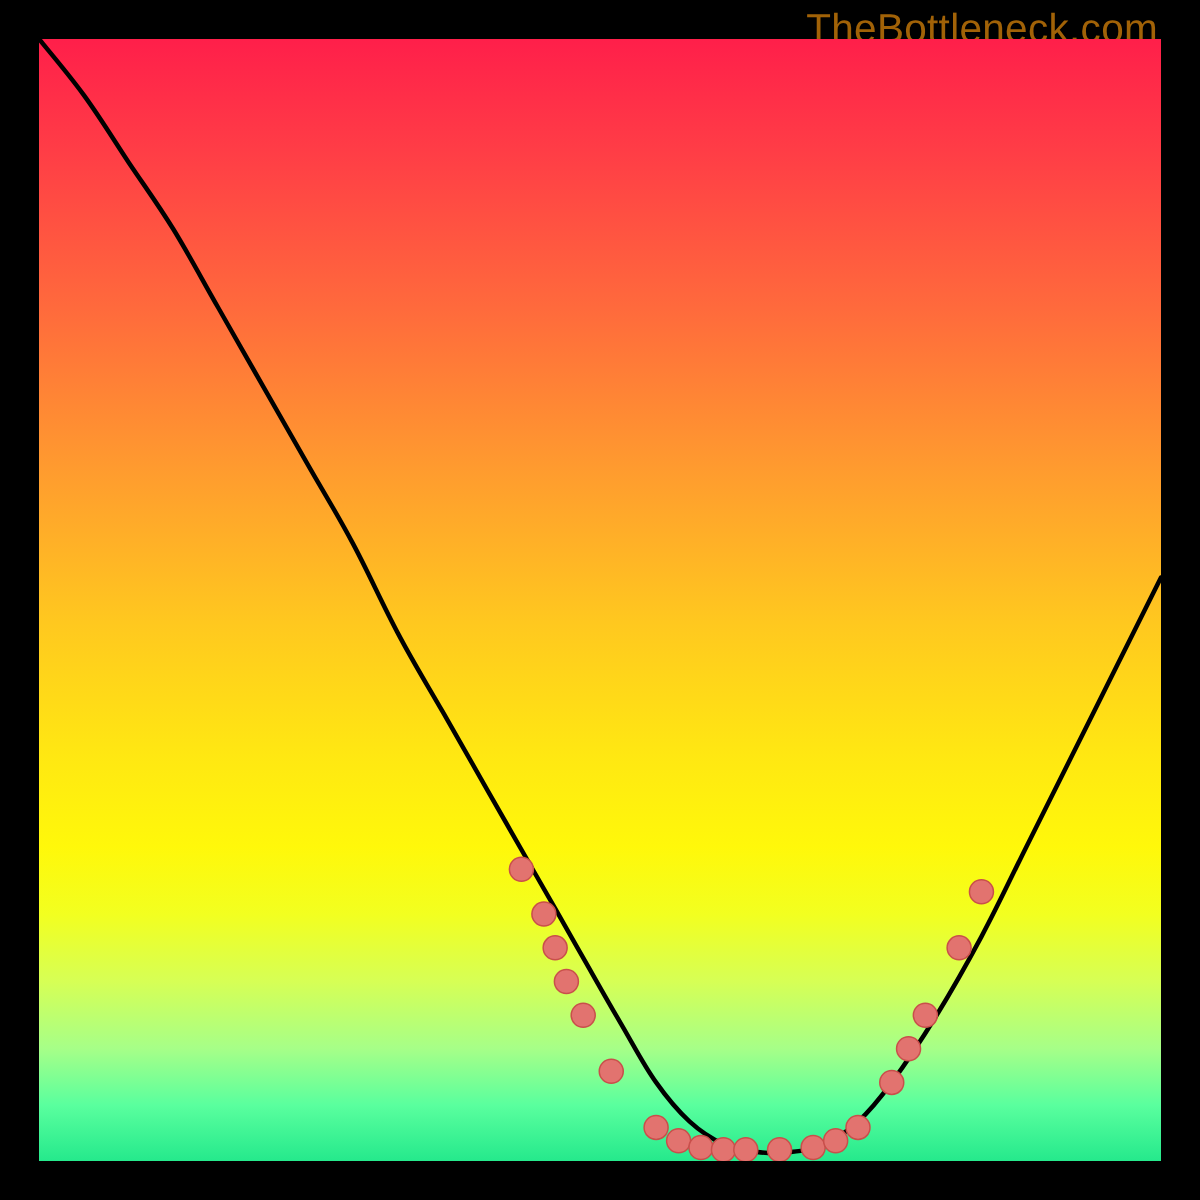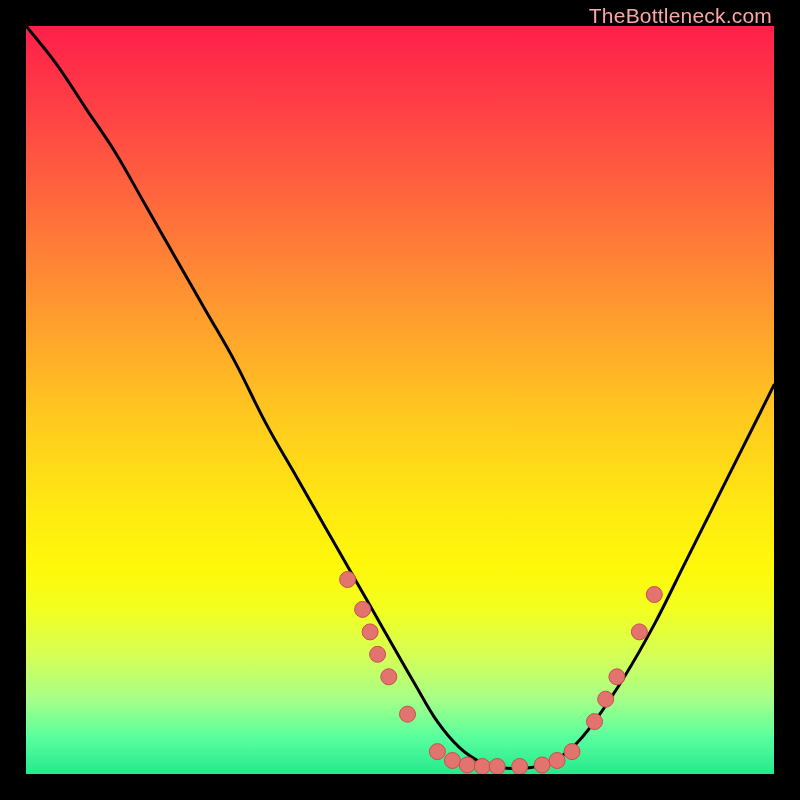--- a/index.html
+++ b/index.html
@@ -36,22 +36,22 @@
       #d6ff55 84%,
       #a6ff88 90%,
       #5aff9e 95%,
       #25e98c 100%
     );
   }
   .watermark {
     position: absolute;
     top: 4px;
     right: 28px;
-    color: #fca5a5;
-    font-size: 21px;
+    color: #a16207;
+    font-size: 27px;
     font-weight: 500;
     letter-spacing: 0.2px;
     user-select: none;
   }
   svg.curve {
     position: absolute;
     left: 0;
     top: 0;
     width: 748px;
     height: 748px;

